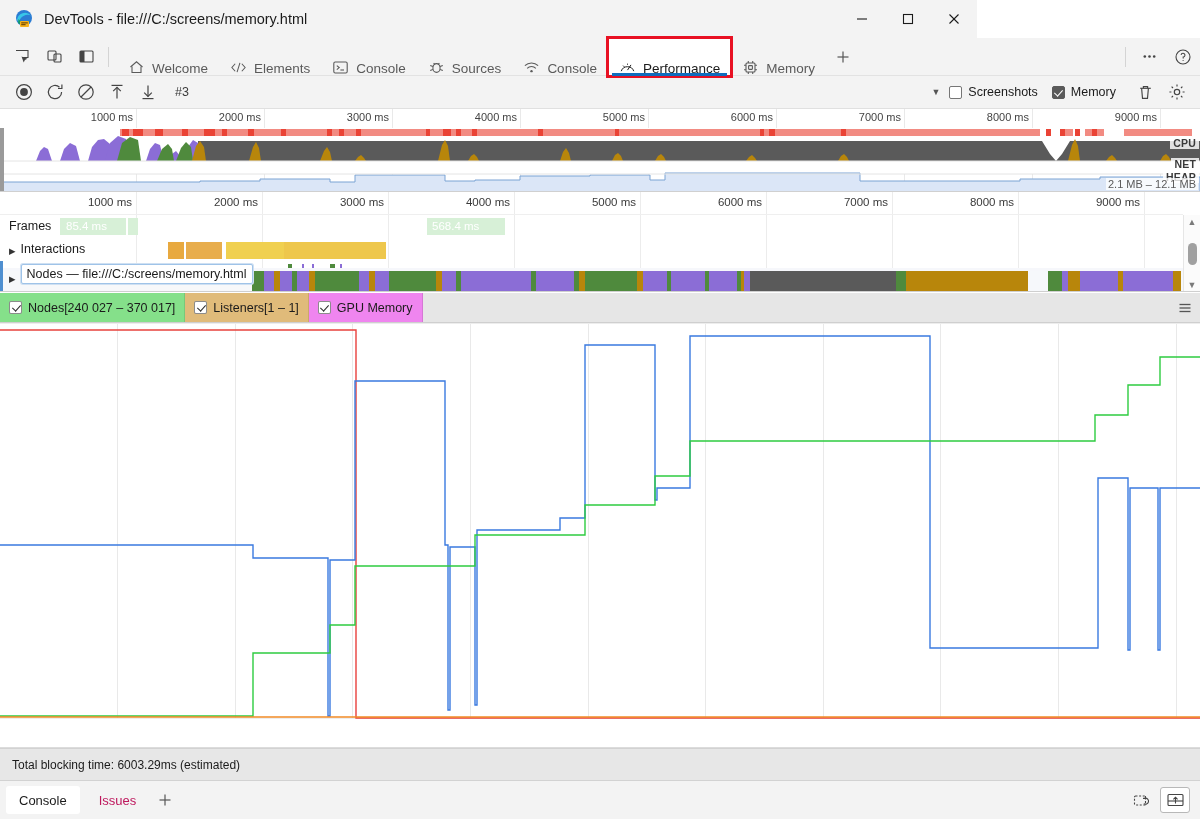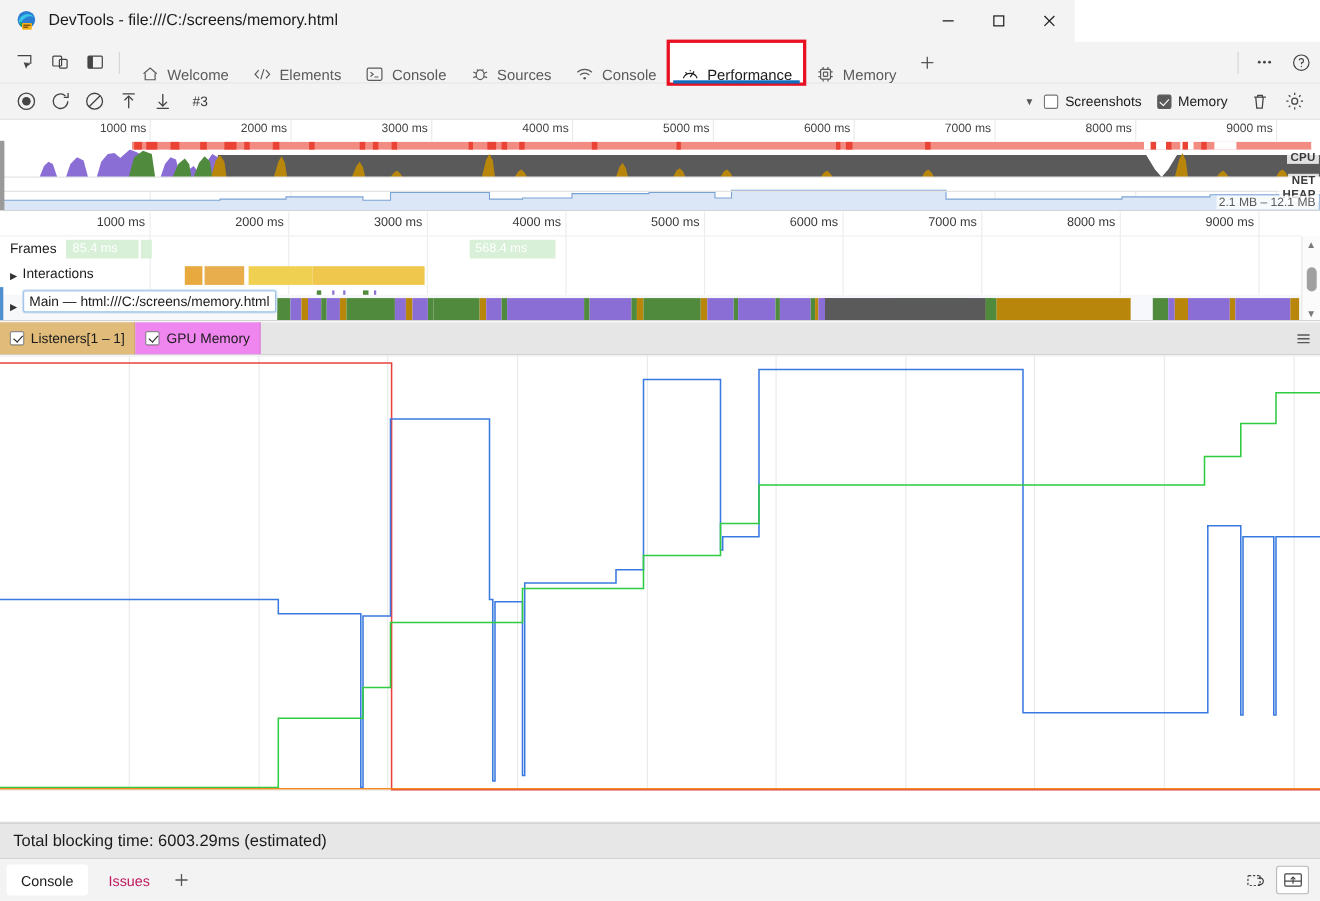--- a/index.html
+++ b/index.html
@@ -140,21 +140,21 @@
 
   
   .blank { position:absolute; left:0; top:719px; width:1200px; height:29px; background:#fff; border-bottom:1px solid #dcdcdc; }
 
   
   .summary {
     position:absolute; left:0; top:748px; width:1200px; height:33px;
     background:#e7e7e7; display:flex; align-items:center;
     border-top:1px solid #d2d2d2; border-bottom:1px solid #d2d2d2;
   }
-  .summary-text { font-size:15px; color:#1b1b1b; padding-left:12px; }
+  .summary-text { font-size:12px; color:#1b1b1b; padding-left:12px; }
 
   
   .drawer {
     position:absolute; left:0; top:781px; width:1200px; height:38px;
     background:#f3f3f3; display:flex; align-items:center;
   }
   .dtab {
     height:28px; display:flex; align-items:center; padding:0 13px;
     font-size:13px; color:#be185d; margin-left:6px; border-radius:3px;
   }
@@ -641,32 +641,36 @@
 
     <div class="tr-name" style="top:27px;background:#fff;padding-right:4px">
       <span>Frames</span>
     </div>
     <div class="tr-name" style="top:50px">
       <span class="tri">▶</span>
       <span>Interactions</span>
     </div>
     <div class="tr-name" style="top:72px">
       <span class="tri">▶</span>
-      <span class="main-name-box">Main — html:///C:/screens/memory.html</span>
+      <span class="main-name-box">Nodes — file:///C:/screens/memory.html</span>
     </div>
     <div class="main-sel-edge"></div>
 
     <div class="vscroll">
       <span class="vs-arrow">▲</span>
       <span class="vs-thumb"></span>
       <span class="vs-arrow">▼</span>
     </div>
   </div>
 
   <div class="legend">
+    <div class="lg-item" style="background:#85e08a">
+      <span class="lg-box"></span>
+      <span>Nodes[240 027 – 370 017]</span>
+    </div>
     <div class="lg-item" style="background:#e0bb7a">
       <span class="lg-box"></span>
       <span>Listeners[1 – 1]</span>
     </div>
     <div class="lg-item" style="background:#ef85ef">
       <span class="lg-box"></span>
       <span>GPU Memory</span>
     </div>
     <div class="lg-spacer"></div>
     <div class="lg-menu">

